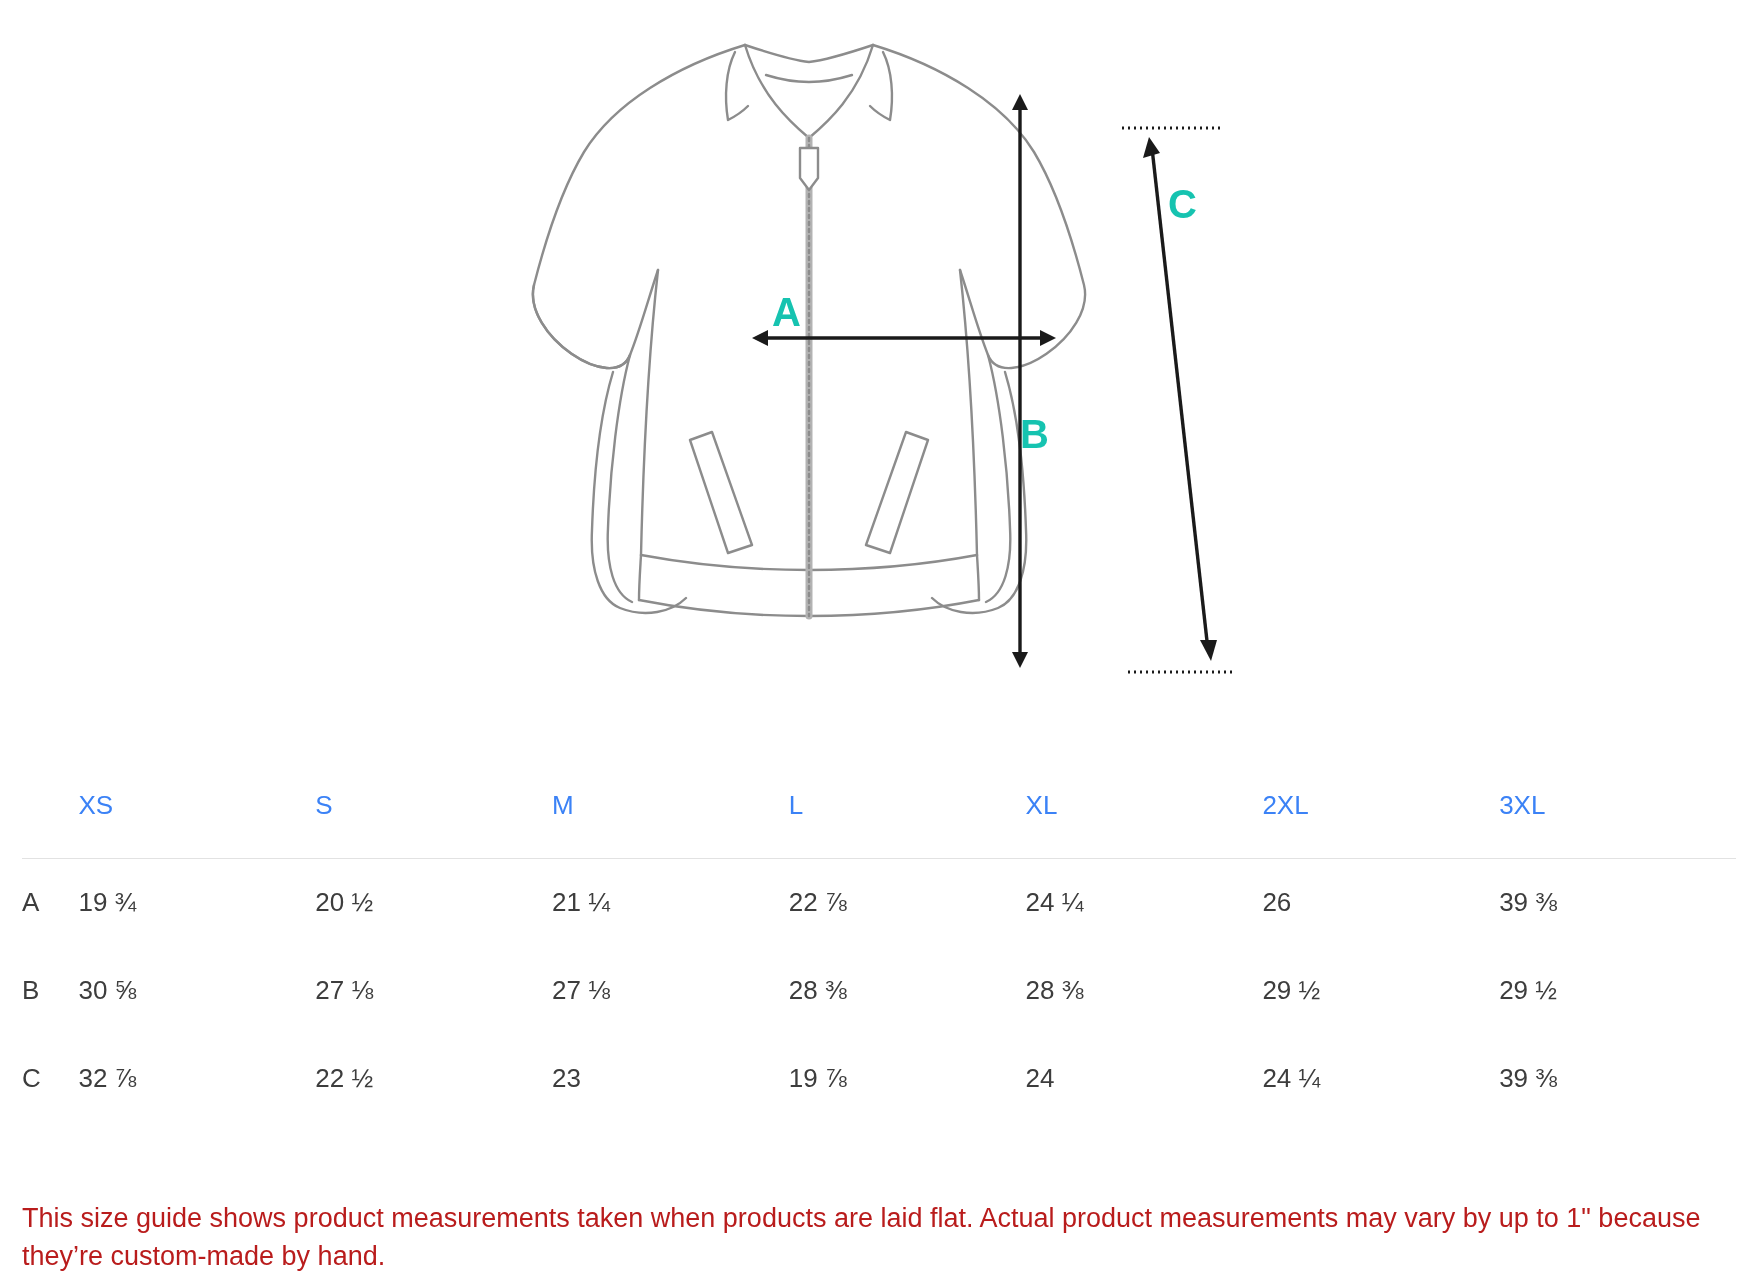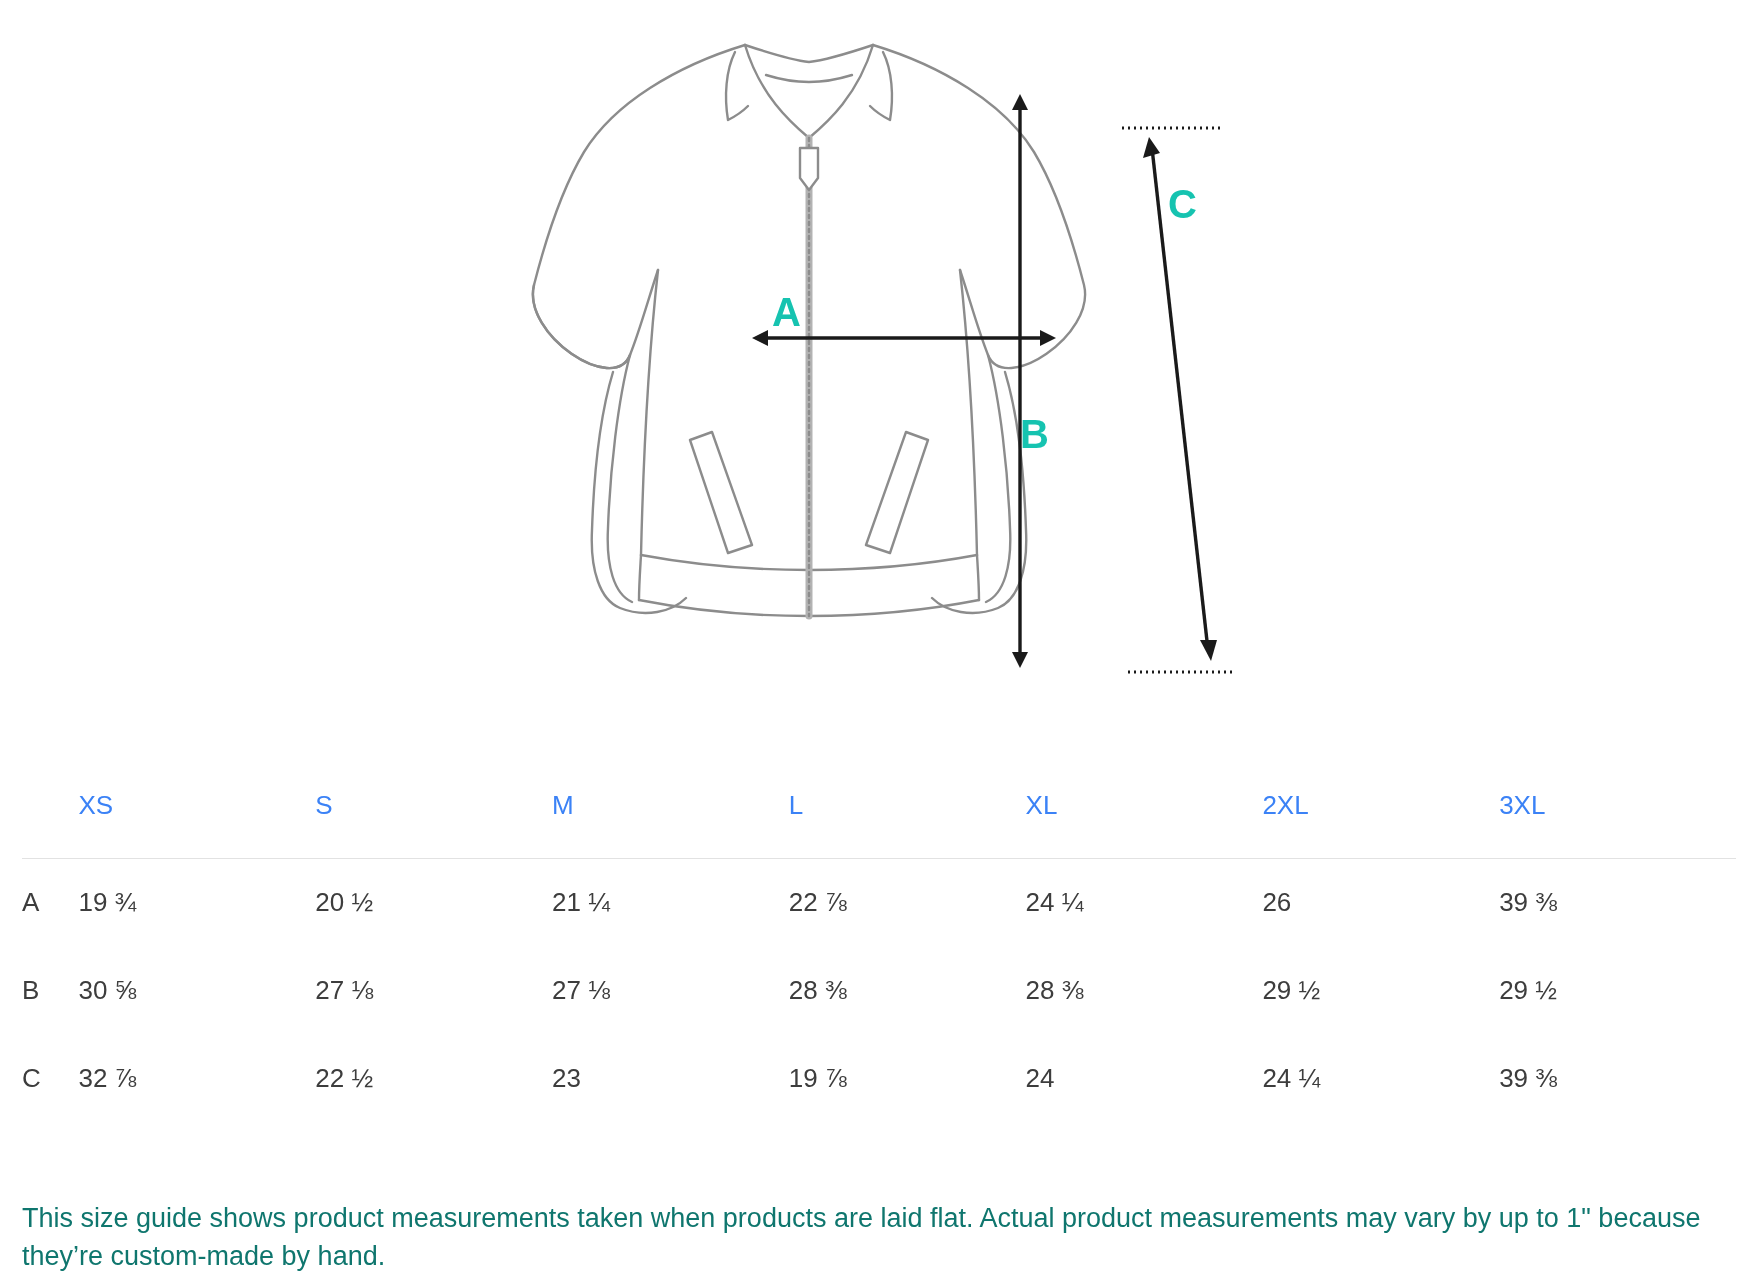--- a/index.html
+++ b/index.html
@@ -83,21 +83,21 @@
   }
 
   
   .footnote {
     position: absolute;
     left: 22px;
     top: 1172px;
     width: 1716px;
     font-size: 27px;
     line-height: 1.42;
-    color: #0f766e;
+    color: #b91c1c;
   }
 </style>
 </head>
 <body>
 
 <div class="page">
 
   <svg class="illustration" viewBox="0 0 1758 700" xmlns="http://www.w3.org/2000/svg">
     <g fill="none" stroke="#8c8c8c" stroke-width="2.4" stroke-linejoin="round" stroke-linecap="round">
 

